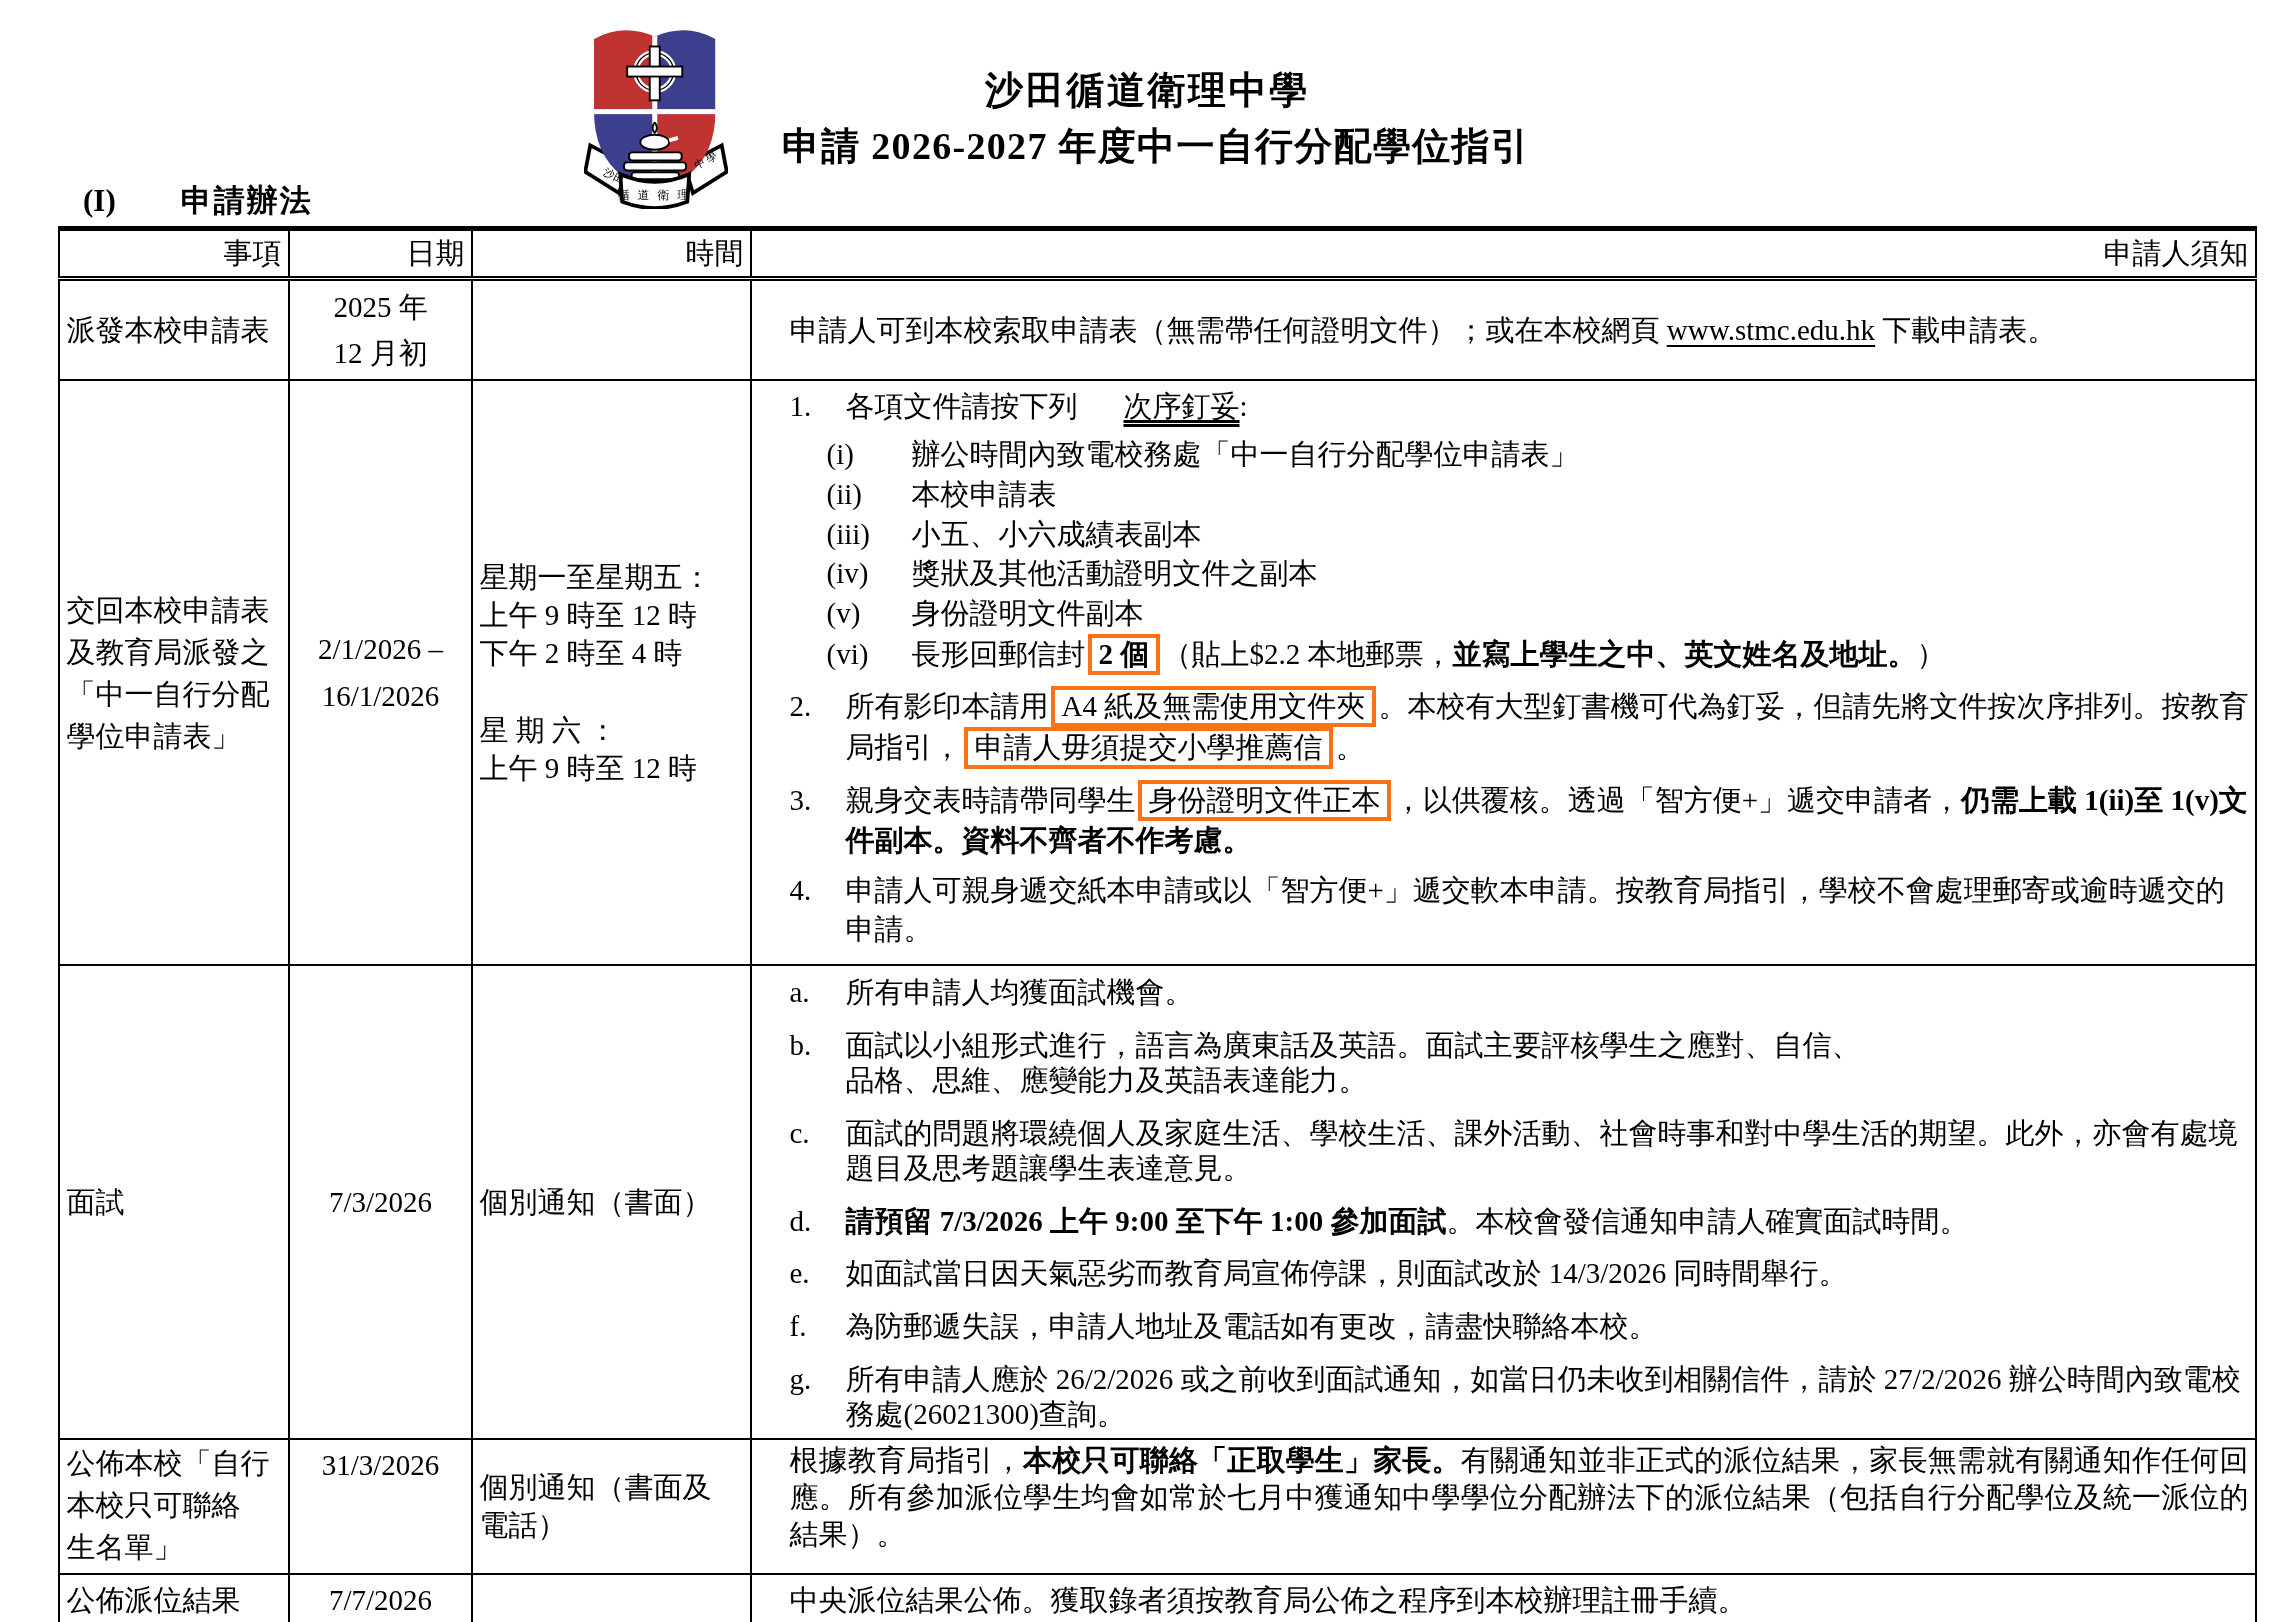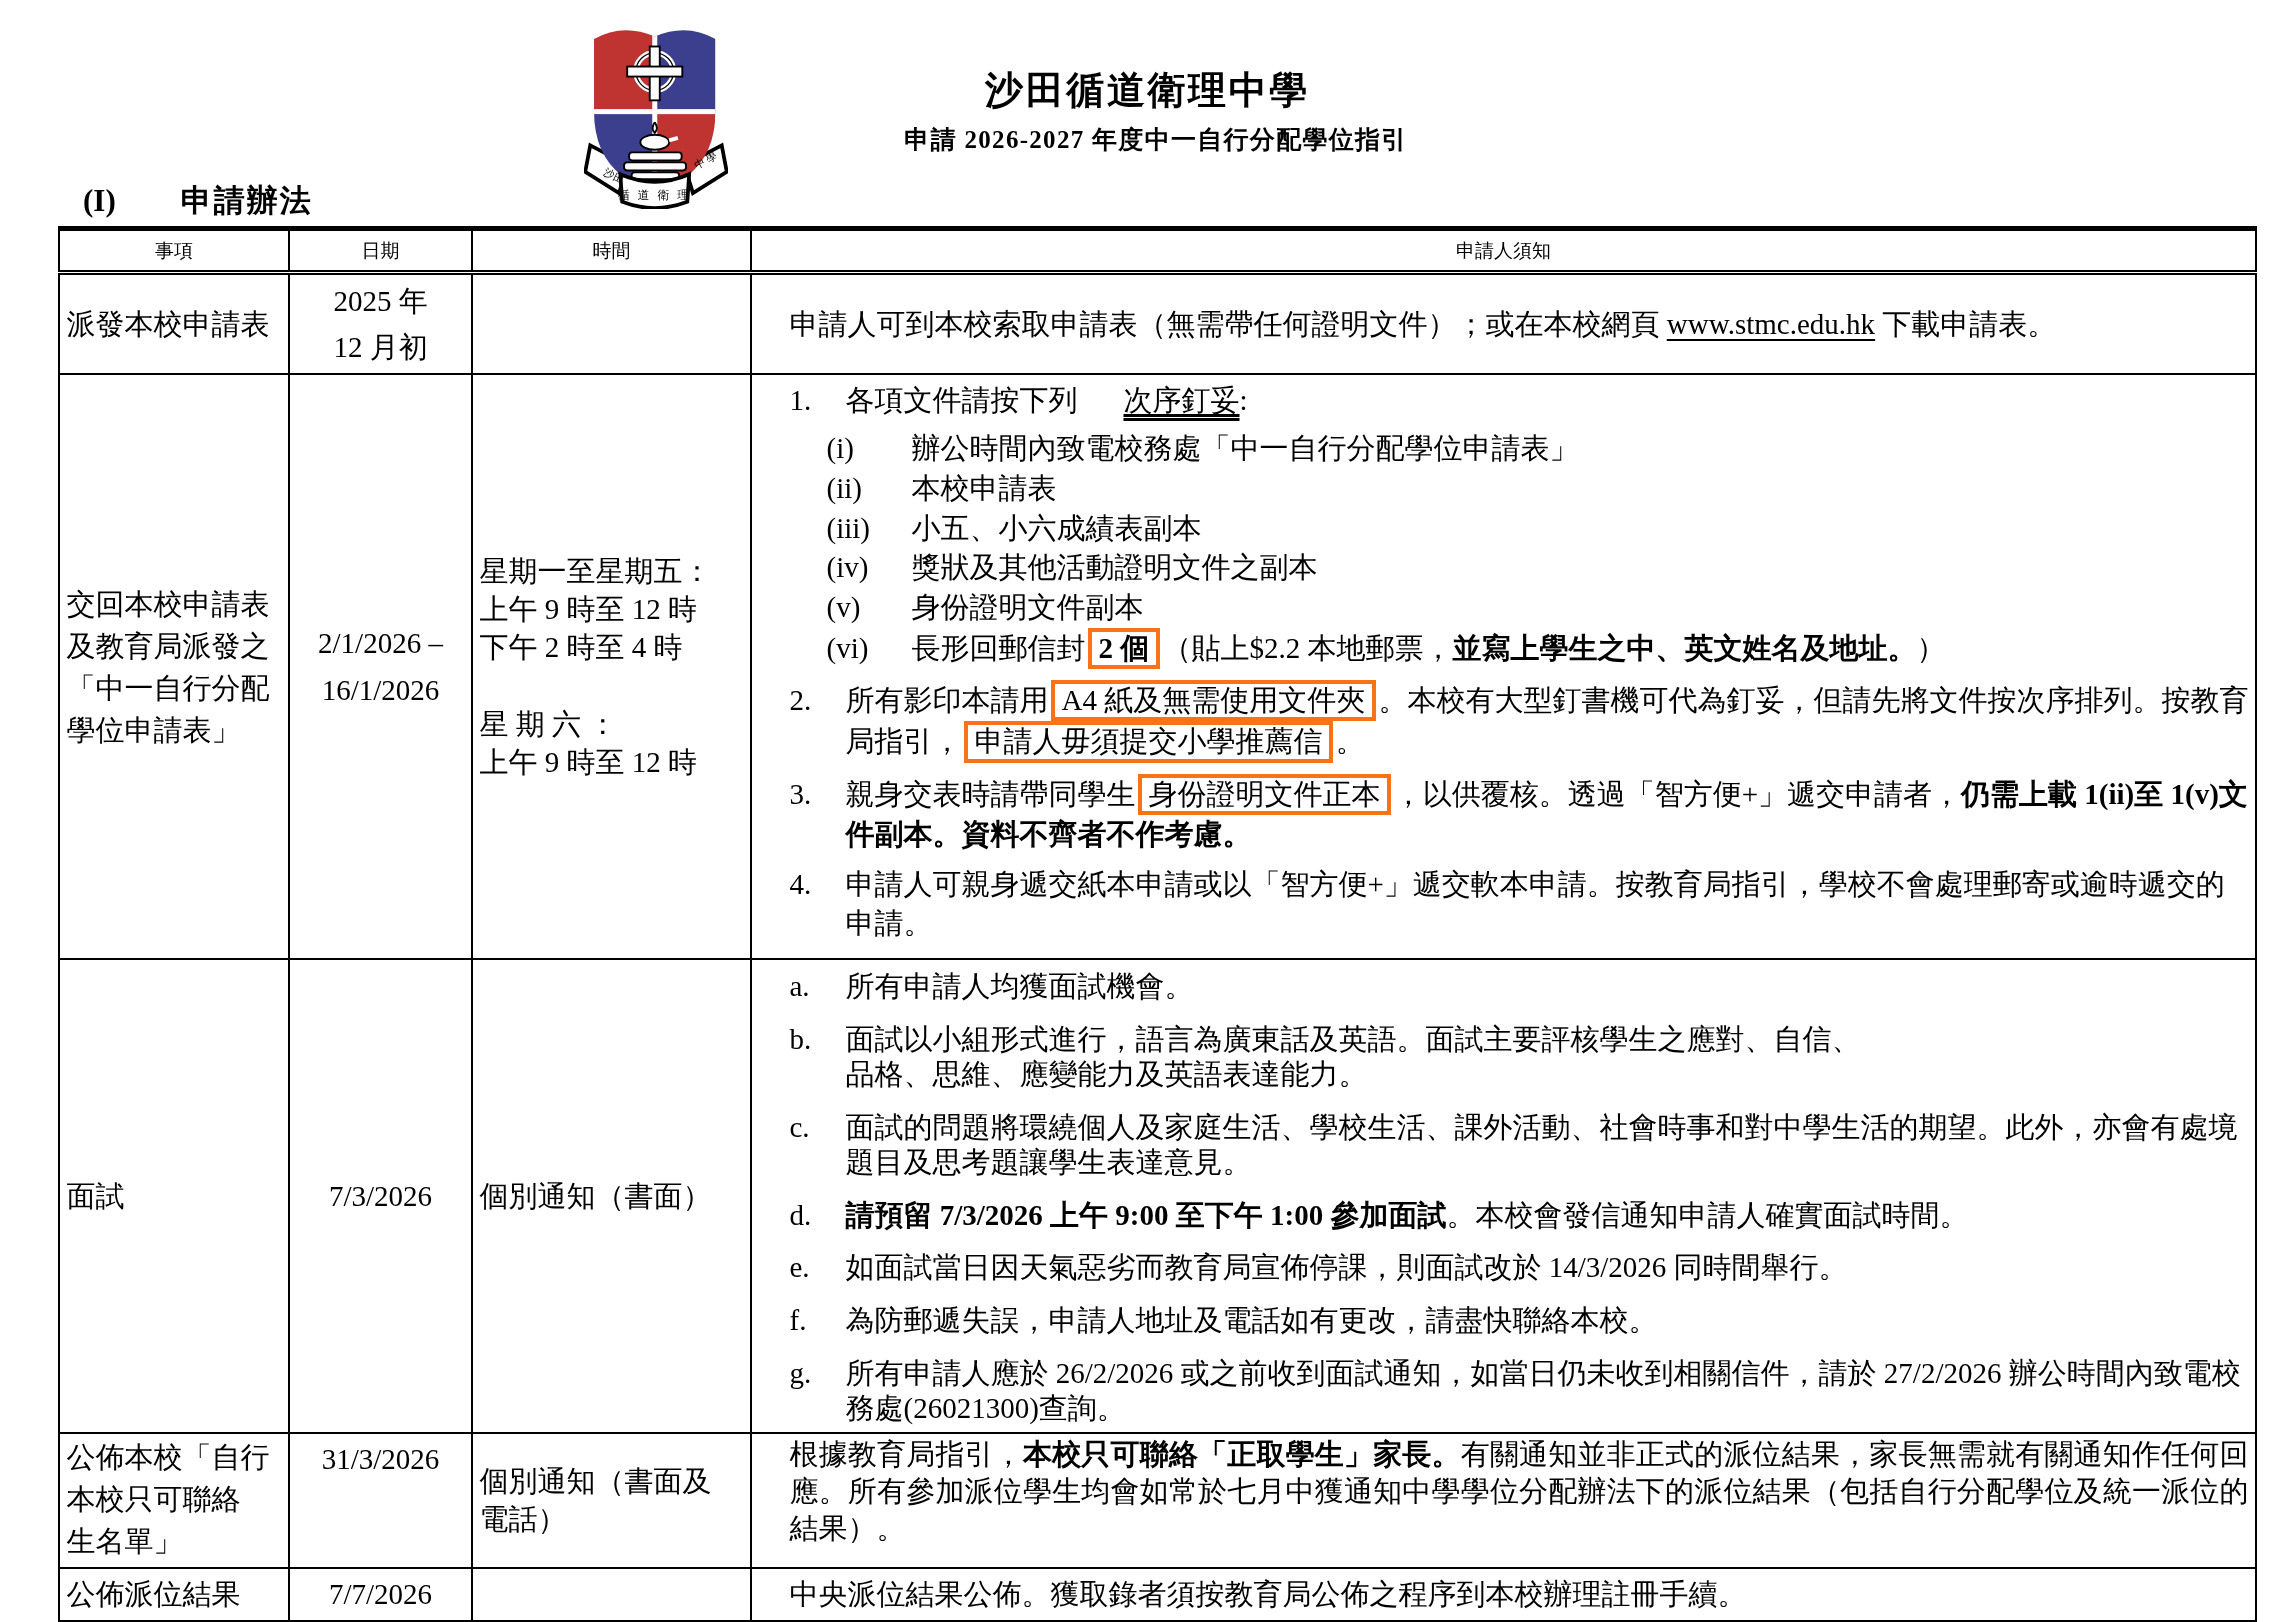--- a/index.html
+++ b/index.html
@@ -8,38 +8,38 @@
     width:2295px;height:1623px;
     background:#ffffff;
     font-family:"Liberation Serif","DejaVu Serif",serif;
     color:#000;
     overflow:hidden;
   }
   
   .crest{position:absolute;left:584px;top:18.3px;width:144px;height:191px;}
   .titles{position:absolute;left:0;top:71px;width:2295px;text-align:center;line-height:1;}
   .title1{font-size:38px;font-weight:bold;letter-spacing:2.6px;}
-  .title2{font-size:25px;font-weight:bold;margin-top:18.3px;letter-spacing:1.3px;padding-left:17px;}
+  .title2{font-size:38px;font-weight:bold;margin-top:18.3px;letter-spacing:1.3px;padding-left:17px;}
   .section-head{position:absolute;left:83px;top:185px;font-size:31px;font-weight:bold;line-height:1;}
   .section-head .sec-label{display:inline-block;}
   .section-head .sec-title{display:inline-block;margin-left:65px;letter-spacing:2px;}
   
   table.main{
     position:absolute;left:58px;top:226px;
     width:2197px;
     border-collapse:collapse;table-layout:fixed;
     font-size:29px;
   }
   table.main td,table.main th{
     border:2px solid #000;
     padding:2.6px 6.5px;
     font-weight:normal;
   }
   table.main{border:2.6px solid #000;border-top:5.9px solid #000;border-bottom:7.9px solid #000;}
-  tr.hdr th{height:34px;text-align:center;border-bottom:5.2px double #000;font-size:19px;}
+  tr.hdr th{height:34px;text-align:right;border-bottom:5.2px double #000;font-size:29px;}
   td.item{text-align:left;padding-left:5.2px;line-height:1.45;}
   td.date{text-align:center;line-height:1.6;}
   td.time{padding-left:19.6px;line-height:1.32;}
   td.notes{padding:5.2px 26px 5.2px 9.2px;}
   
   tr.row-0 td{height:92px;}
   tr.row-1 td{height:578px;}
   tr.row-2 td{height:466px;}
   tr.row-3 td{height:128px;}
   tr.row-4 td{height:46px;}

